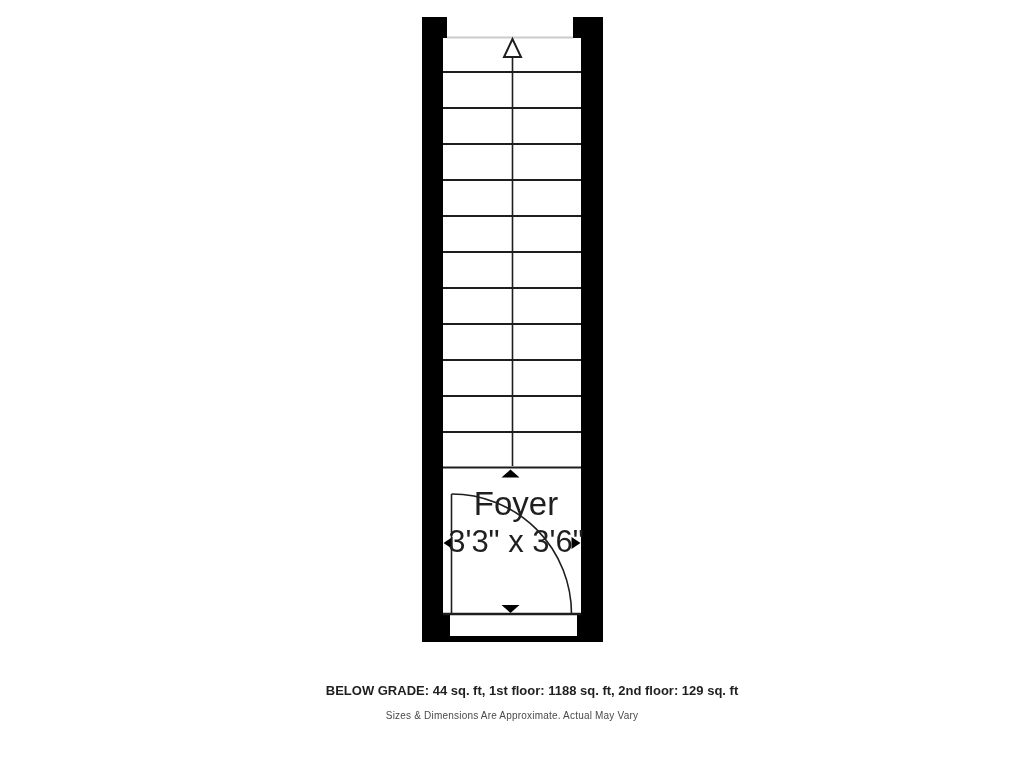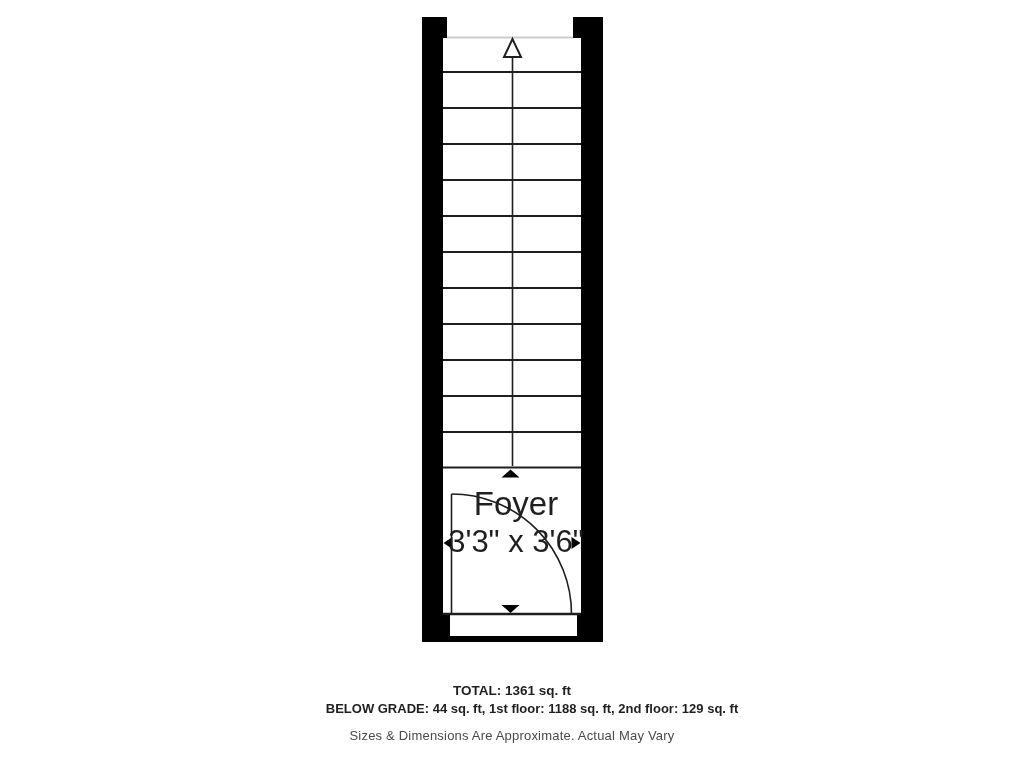--- a/index.html
+++ b/index.html
@@ -46,21 +46,21 @@
     line-height: 18px;
   }
   .summary-line {
     font-size: 13px;
     font-weight: 700;
     line-height: 18px;
     padding-left: 40px;
   }
   .summary-disclaimer {
     margin-top: 10px;
-    font-size: 13px;
+    font-size: 10px;
     color: #4a4a4a;
     letter-spacing: 0.2px;
   }
 </style>
 </head>
 <body>
 
 <div id="canvas">
 
   <svg id="plan-svg" width="1024" height="768" viewBox="0 0 1024 768">
@@ -109,18 +109,17 @@
     <g fill="none" stroke="#1e1e1e" stroke-width="1.6">
       <line x1="451.5" y1="494" x2="451.5" y2="614"></line>
       <path d="M 451.5 494 A 120 120 0 0 1 571.5 614"></path>
     </g>
 
     <text class="room-name" x="516" y="515">Foyer</text>
     <text class="room-dims" x="516" y="552">3'3" x 3'6"</text>
   </svg>
 
   <div id="summary-block">
-    <div class="summary-total">TOTAL: 1361 sq. ft</div>
     <div class="summary-line">BELOW GRADE: 44 sq. ft, 1st floor: 1188 sq. ft, 2nd floor: 129 sq. ft</div>
     <div class="summary-disclaimer">Sizes &amp; Dimensions Are Approximate. Actual May Vary</div>
   </div>
 
 </div>
 
 </body></html>

